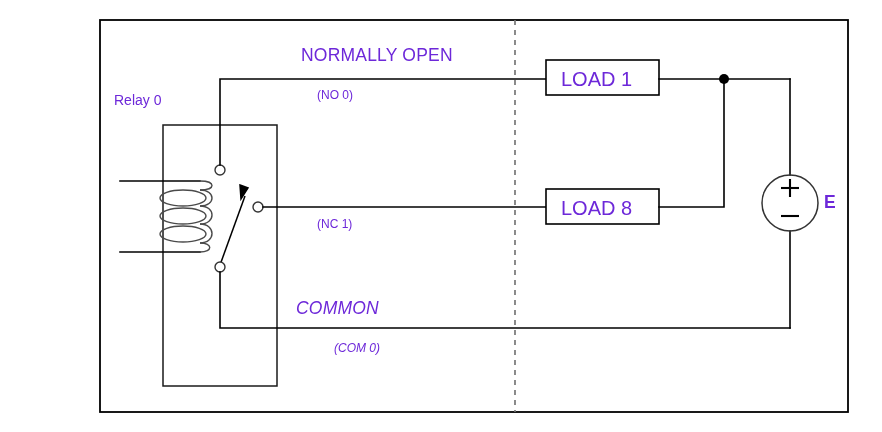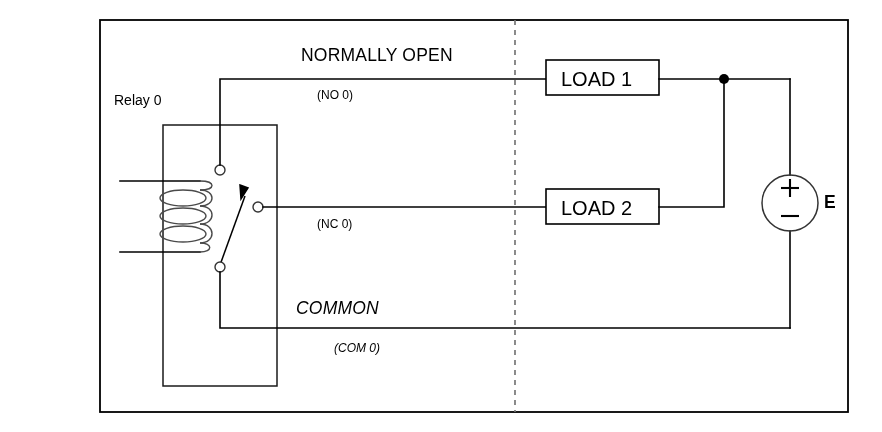--- a/index.html
+++ b/index.html
@@ -74,21 +74,21 @@
     stroke-width: 2.1;
     stroke-linecap: butt;
   }
   .arm-arrow {
     stroke: #000000;
     stroke-width: 1.5;
     fill: #000000;
   }
   .lbl {
     position: absolute;
-    color: #000000;
+    color: #6d28d9;
     white-space: nowrap;
     line-height: 1;
   }
   .lbl-main {
     font-size: 17.5px;
     letter-spacing: 0.2px;
   }
   .lbl-sub {
     font-size: 12px;
   }
@@ -167,23 +167,23 @@
 
     <line class="polarity-mark" x1="781" y1="216" x2="799" y2="216"></line>
 
   </svg>
 
   <div class="lbl lbl-relay" style="left:114px; top:93px;">Relay 0</div>
 
   <div class="lbl lbl-main" style="left:301px; top:47px;">NORMALLY OPEN</div>
   <div class="lbl lbl-sub" style="left:317px; top:89px;">(NO 0)</div>
 
-  <div class="lbl lbl-sub" style="left:317px; top:218px;">(NC 0)</div>
+  <div class="lbl lbl-sub" style="left:317px; top:218px;">(NC 1)</div>
 
   <div class="lbl lbl-main" style="left:296px; top:300px;font-style:italic;">COMMON</div>
   <div class="lbl lbl-sub" style="left:334px; top:342px;font-style:italic;">(COM 0)</div>
 
   <div class="lbl lbl-load" style="left:561px; top:69px;">LOAD 1</div>
-  <div class="lbl lbl-load" style="left:561px; top:198px;">LOAD 2</div>
+  <div class="lbl lbl-load" style="left:561px; top:198px;">LOAD 8</div>
 
   <div class="lbl lbl-e" style="left:824px; top:194px;">E</div>
 
 </div>
 
 </body></html>

